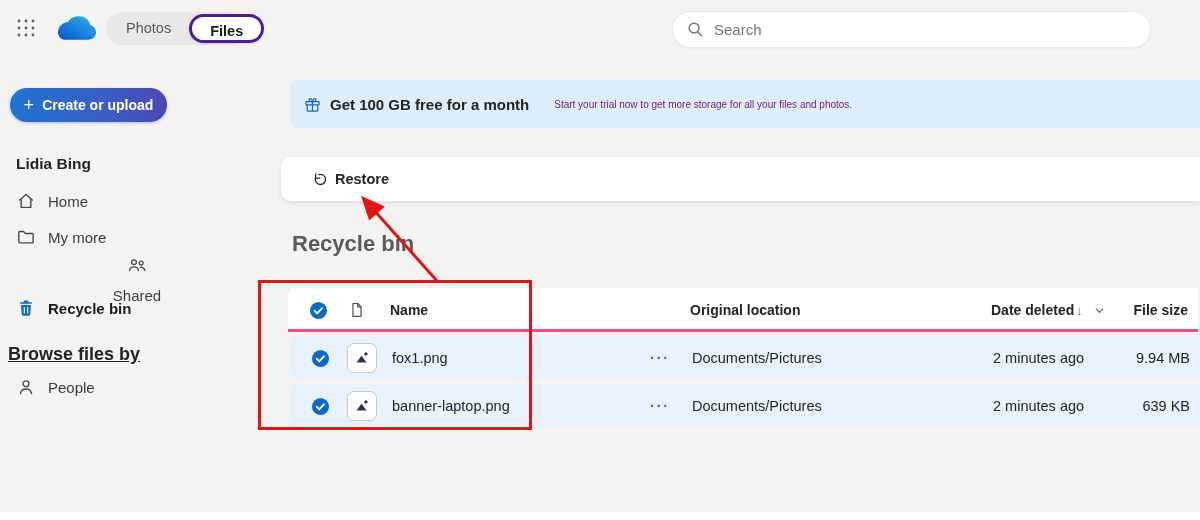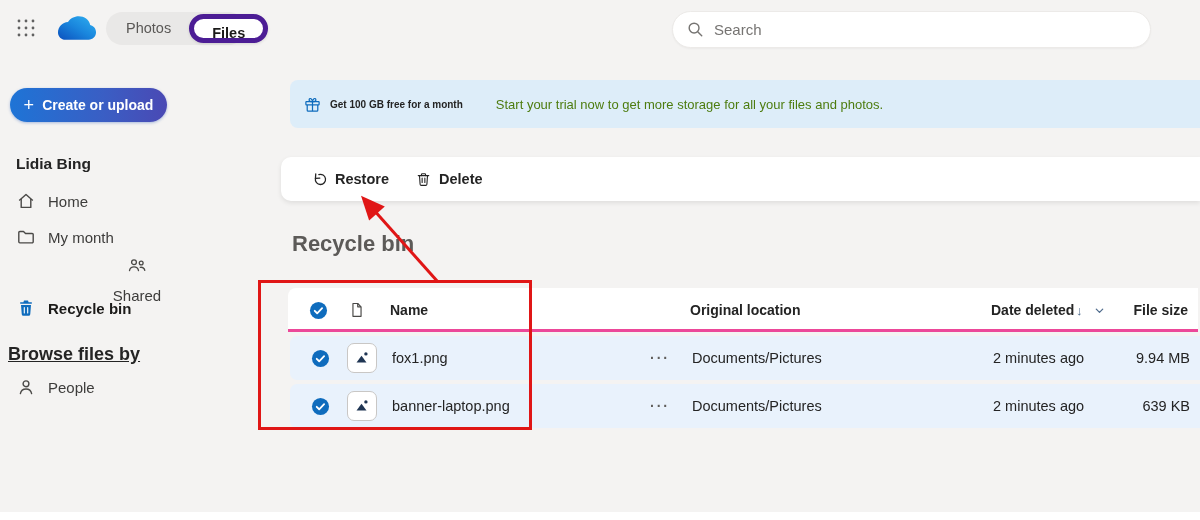--- a/index.html
+++ b/index.html
@@ -20,21 +20,21 @@
     left:106px; top:12px; height:33px; width:139px;
     background:#e9e8e7; border-radius:17px;
     display:flex; align-items:center; padding:2px;
   }
   .toggle .opt {
     flex:0 0 auto; padding:0 18px; height:29px; line-height:29px;
     font-size:14.5px; color:#5a5856; border-radius:15px; cursor:pointer;
   }
   .toggle .opt.active {
     background:#fff; color:#1b1a19; font-weight:bold;
-    box-shadow:0 1px 3px rgba(0,0,0,.12); border:5px solid #4c1d95;
+    box-shadow:0 1px 3px rgba(0,0,0,.12); border:3px solid #4c1d95;
   }
   .searchbox {
     left:672px; top:11px; width:479px; height:37px;
     background:#fff; border-radius:19px; border:1px solid #eceae8;
     box-shadow:0 1px 2px rgba(0,0,0,.04);
     display:flex; align-items:center; padding:0 14px;
   }
   .searchbox input {
     border:none; outline:none; background:transparent;
     font-family:"Liberation Sans", sans-serif;
@@ -61,22 +61,22 @@
   .nav-item .ni-icon { width:20px; height:20px; flex:0 0 20px; }
   .nav-item.active { color:#1b1a19; font-weight:bold; }
   .section-h { left:8px; font-size:18px; font-weight:bold; color:#242424;text-decoration:underline; }
 
   
   .banner {
     left:290px; top:80px; width:910px; height:48px;
     background:#ddedf9; border-radius:8px 0 0 8px;
     display:flex; align-items:center; padding-left:14px; gap:9px;
   }
-  .banner .b-title { font-size:10px; font-weight:bold; color:#242424; margin-right:24px; }
-  .banner .b-sub  { font-size:13px; color:#4d7c0f; }
+  .banner .b-title { font-size:15px; font-weight:bold; color:#242424; margin-right:16px; }
+  .banner .b-sub  { font-size:10px; color:#701a75; }
 
   
   .toolbar {
     left:281px; top:157px; width:919px; height:44px;
     background:#fff; border-radius:10px 0 0 10px;
     box-shadow:0 2px 5px rgba(0,0,0,.09);
     display:flex; align-items:center; padding-left:20px; gap:6px;
   }
   .tool-btn {
     display:flex; align-items:center; gap:7px;
@@ -182,21 +182,21 @@
   </span>
   <span>Home</span>
 </div>
 
 <div class="abs nav-item" style="top:220px;">
   <span class="ni-icon">
     <svg viewBox="0 0 20 20" width="20" height="20" fill="none" stroke="#4a4947" stroke-width="1.4" stroke-linejoin="round">
       <path d="M2.8 5.6 a1.1 1.1 0 0 1 1.1-1.1 h3.6 l2 2 h6.6 a1.1 1.1 0 0 1 1.1 1.1 v7.2 a1.1 1.1 0 0 1 -1.1 1.1 H3.9 a1.1 1.1 0 0 1 -1.1-1.1 z"></path>
     </svg>
   </span>
-  <span>My month</span>
+  <span>My more</span>
 </div>
 
 <div class="abs nav-item" style="top:255px;flex-direction:column;">
   <span class="ni-icon">
     <svg viewBox="0 0 20 20" width="20" height="20" fill="none" stroke="#4a4947" stroke-width="1.3" stroke-linecap="round">
       <circle cx="7" cy="7.2" r="2.4"></circle>
         <path d="M2.5 15.5 a4.6 4.6 0 0 1 9 0"></path>
       <circle cx="14.2" cy="8" r="1.9"></circle>
         <path d="M13.2 12.4 a3.6 3.6 0 0 1 4.6 3"></path>
     </svg>
@@ -246,31 +246,20 @@
 <div class="abs toolbar">
   <button class="tool-btn">
     <span style="display:flex;">
       <svg viewBox="0 0 20 20" width="17" height="17" fill="none" stroke="#242424" stroke-width="1.5" stroke-linecap="round" stroke-linejoin="round">
         <path d="M5.2 8.8 A 6 6 0 1 0 9.2 4.2"></path>
         <path d="M5.6 3.4 L5.2 8.8 L10.4 8.4"></path>
       </svg>
     </span>
     <span>Restore</span>
   </button>
-  <button class="tool-btn">
-    <span style="display:flex;">
-      <svg viewBox="0 0 20 20" width="17" height="17" fill="none" stroke="#242424" stroke-width="1.3" stroke-linecap="round" stroke-linejoin="round">
-        <path d="M3.8 5.4 h12.4"></path>
-        <path d="M7.6 5.4 V4.1 a0.9 0.9 0 0 1 0.9-0.9 h3 a0.9 0.9 0 0 1 0.9 0.9 V5.4"></path>
-        <path d="M5.3 5.4 l0.7 10.2 a1.4 1.4 0 0 0 1.4 1.3 h5.2 a1.4 1.4 0 0 0 1.4-1.3 l0.7-10.2"></path>
-        <path d="M8.4 8.4 v5.2 M11.6 8.4 v5.2"></path>
-      </svg>
-    </span>
-    <span>Delete</span>
-  </button>
 </div>
 
 <div class="abs page-title">Recycle bin</div>
 
 <div class="abs thead">
   <div class="cell c-check">
     <svg viewBox="0 0 20 20" width="19" height="19">
       <circle cx="10" cy="10" r="9" fill="#0f6cbd"></circle>
       <path d="M6 10.3 l2.6 2.6 5.2-5.4" fill="none" stroke="#fff" stroke-width="1.9" stroke-linecap="round" stroke-linejoin="round"></path>
     </svg>

